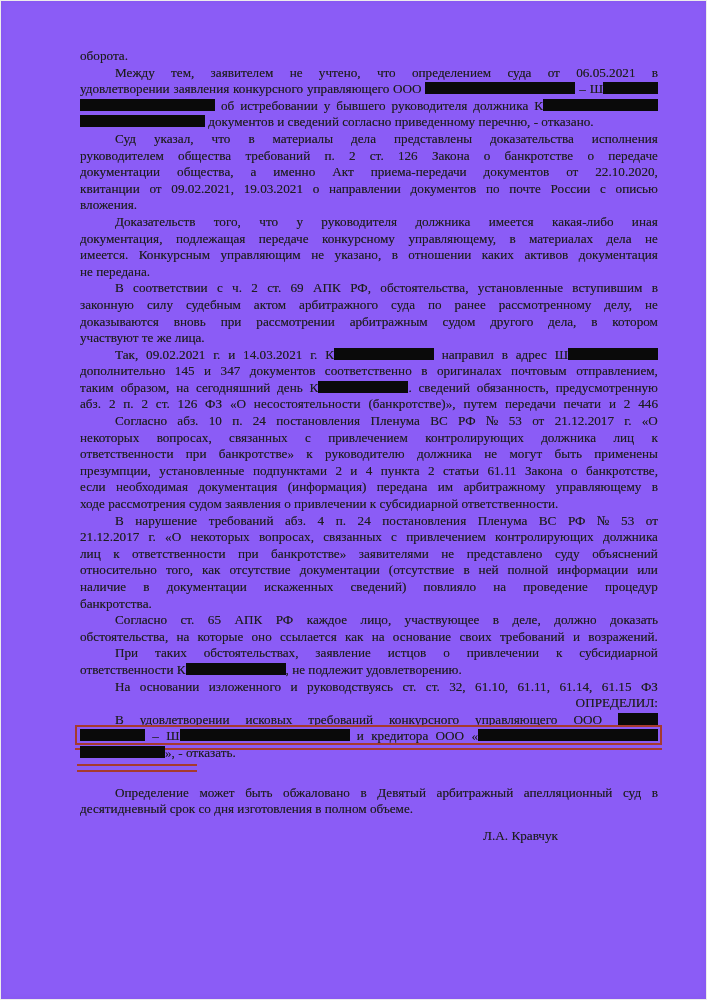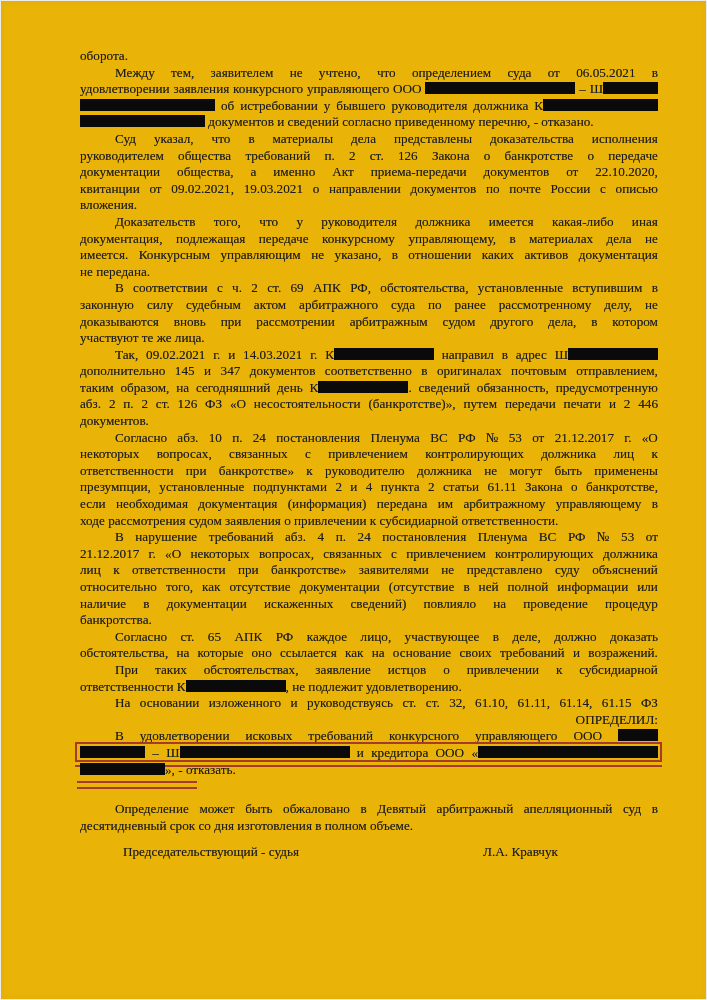--- a/index.html
+++ b/index.html
@@ -55,21 +55,21 @@
     display:flex;margin-top:10px;
     font-size:13.2px;line-height:16.6px;
     text-shadow:0 0 0.5px rgba(30,30,30,0.55);
   }
   .sig-role{margin-left:43px;}
   .sig-name{margin-left:auto;margin-right:100px;text-align:center;}
 </style>
 </head>
 <body>
 
-<div class="page" style="background: #eab308; color: rgb(30, 30, 30);">
+<div class="page" style="background: #8b5cf6; color: rgb(30, 30, 30);">
   <div class="content">
 
   <div class="line nojust">оборота.</div>
       <div class="line indent just">
         <span class="w">Между</span>
         <span class="w">тем,</span>
         <span class="w">заявителем</span>
         <span class="w">не</span>
         <span class="w">учтено,</span>
         <span class="w">что</span>
@@ -274,21 +274,20 @@
         <span class="w">«О</span>
         <span class="w">несостоятельности</span>
         <span class="w">(банкротстве)»,</span>
         <span class="w">путем</span>
         <span class="w">передачи</span>
         <span class="w">печати</span>
         <span class="w">и</span>
         <span class="w">2</span>
         <span class="w">446</span>
       </div>
-      <div class="line nojust">документов.</div>
       <div class="line indent just">
         <span class="w">Согласно</span>
         <span class="w">абз.</span>
         <span class="w">10</span>
         <span class="w">п.</span>
         <span class="w">24</span>
         <span class="w">постановления</span>
         <span class="w">Пленума</span>
         <span class="w">ВС</span>
         <span class="w">РФ</span>
@@ -499,18 +498,17 @@
         <span class="w">обжаловано</span>
         <span class="w">в</span>
         <span class="w">Девятый</span>
         <span class="w">арбитражный</span>
         <span class="w">апелляционный</span>
         <span class="w">суд</span>
         <span class="w">в</span>
       </div>
       <div class="line nojust">десятидневный срок со дня изготовления в полном объеме.</div>
       <div class="sig-row">
-        <span class="sig-role">Председательствующий - судья</span>
         <span class="sig-name">Л.А. Кравчук</span>
       </div>
     </div>
   <div class="content" style="top:auto;bottom:auto;position:static;"></div>
 </div>
 
 </body></html>

